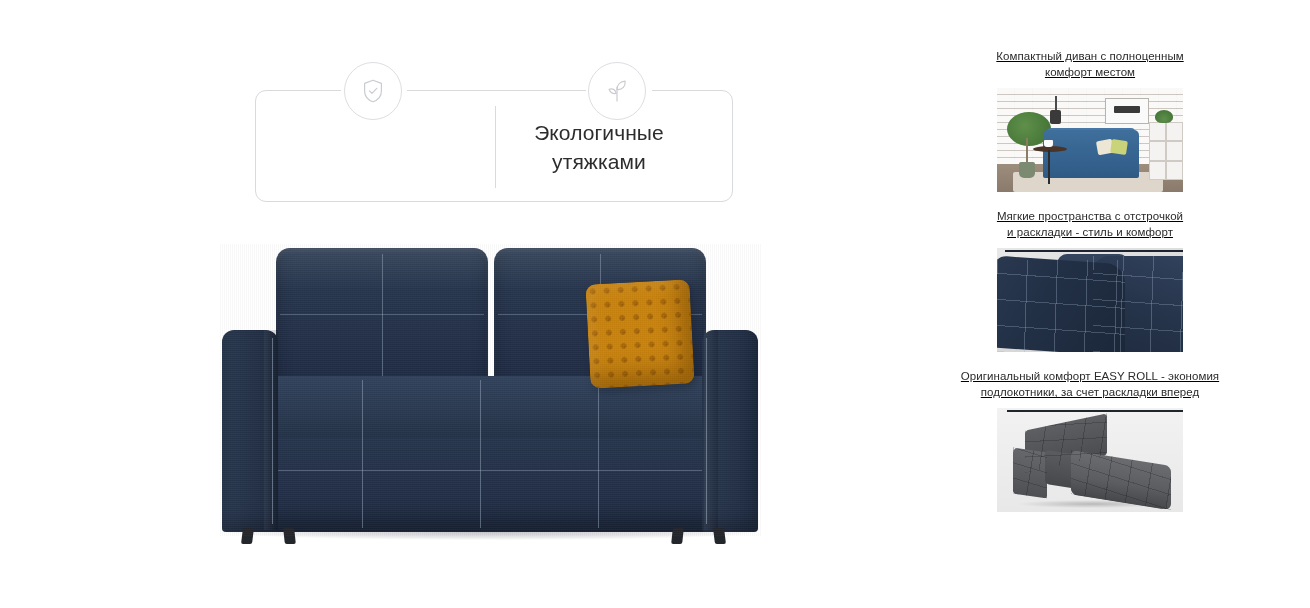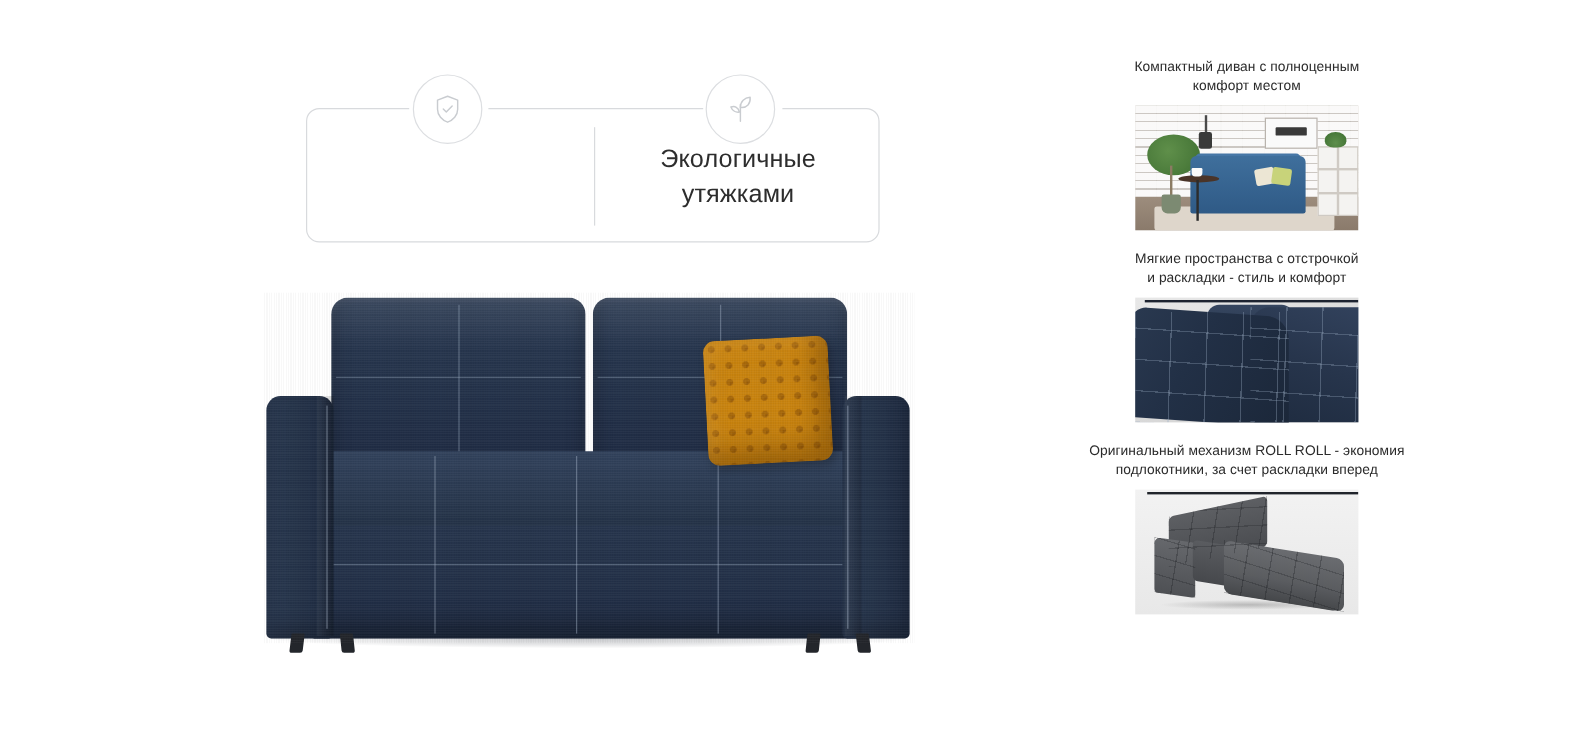--- a/index.html
+++ b/index.html
@@ -64,21 +64,21 @@
     align-items: center;
     justify-content: center;
     text-align: center;
     color: #2d2d2d;
     font-size: 21px;
     line-height: 29px;
     font-weight: 400;
     letter-spacing: .1px;
   }
   #cell-warranty { left: 0;     width: 240px; }
-  #cell-eco      { left: 240px; width: 238px; }
+  #cell-eco      { left: 224px; width: 238px; }
 
   #badge-divider {
     position: absolute;
     left: 239px;
     top: 15px;
     width: 1px;
     height: 82px;
     background: #d8dadd;
   }
 
@@ -238,21 +238,21 @@
     width: 542px; height: 292px;
     pointer-events: none;
     opacity: .30;
     background-image:
       repeating-linear-gradient(0deg, rgba(255,255,255,.10) 0 1px, rgba(0,0,0,0) 1px 2px),
       repeating-linear-gradient(90deg, rgba(0,0,0,.10) 0 1px, rgba(0,0,0,0) 1px 2px);
     z-index: 6;
   }
 
   
-  #features { position: absolute; left: 874px; top: 48px; width: 330px; }
+  #features { position: absolute; left: 925px; top: 48px; width: 330px; text-decoration: underline; }
   .feature { width: 330px; margin-bottom: 16px; }
   .feature-caption {
     text-align: center;
     font-size: 11.5px;
     line-height: 16px;
     color: #2b2b2b;
     letter-spacing: .05px;
     margin-bottom: 8px;
     padding: 0 4px;
     box-sizing: border-box;
@@ -476,21 +476,21 @@
       <div id="t2-backcush"></div>
       <div id="t2-body"></div>
       <div id="t2-arm"></div>
       <div class="t2-grid" id="t2-grid-arm"></div>
       <div class="t2-grid" id="t2-grid-body"></div>
     </div>
   </div>
 
   <div class="feature">
     <div class="feature-caption">
-      <div>Оригинальный механизм ROLL ROLL - экономия</div>
+      <div>Оригинальный комфорт EASY ROLL - экономия</div>
       <div>подлокотники, за счет раскладки вперед</div>
     </div>
     <div class="feature-thumb" id="thumb-bed">
       <div id="t3-topbar"></div>
       <div id="t3-shadow"></div>
       <div id="t3-back"></div>
       <div id="t3-armL"></div>
       <div id="t3-seat"></div>
       <div id="t3-bed"></div>
       <div id="t3-bed-front"></div>

